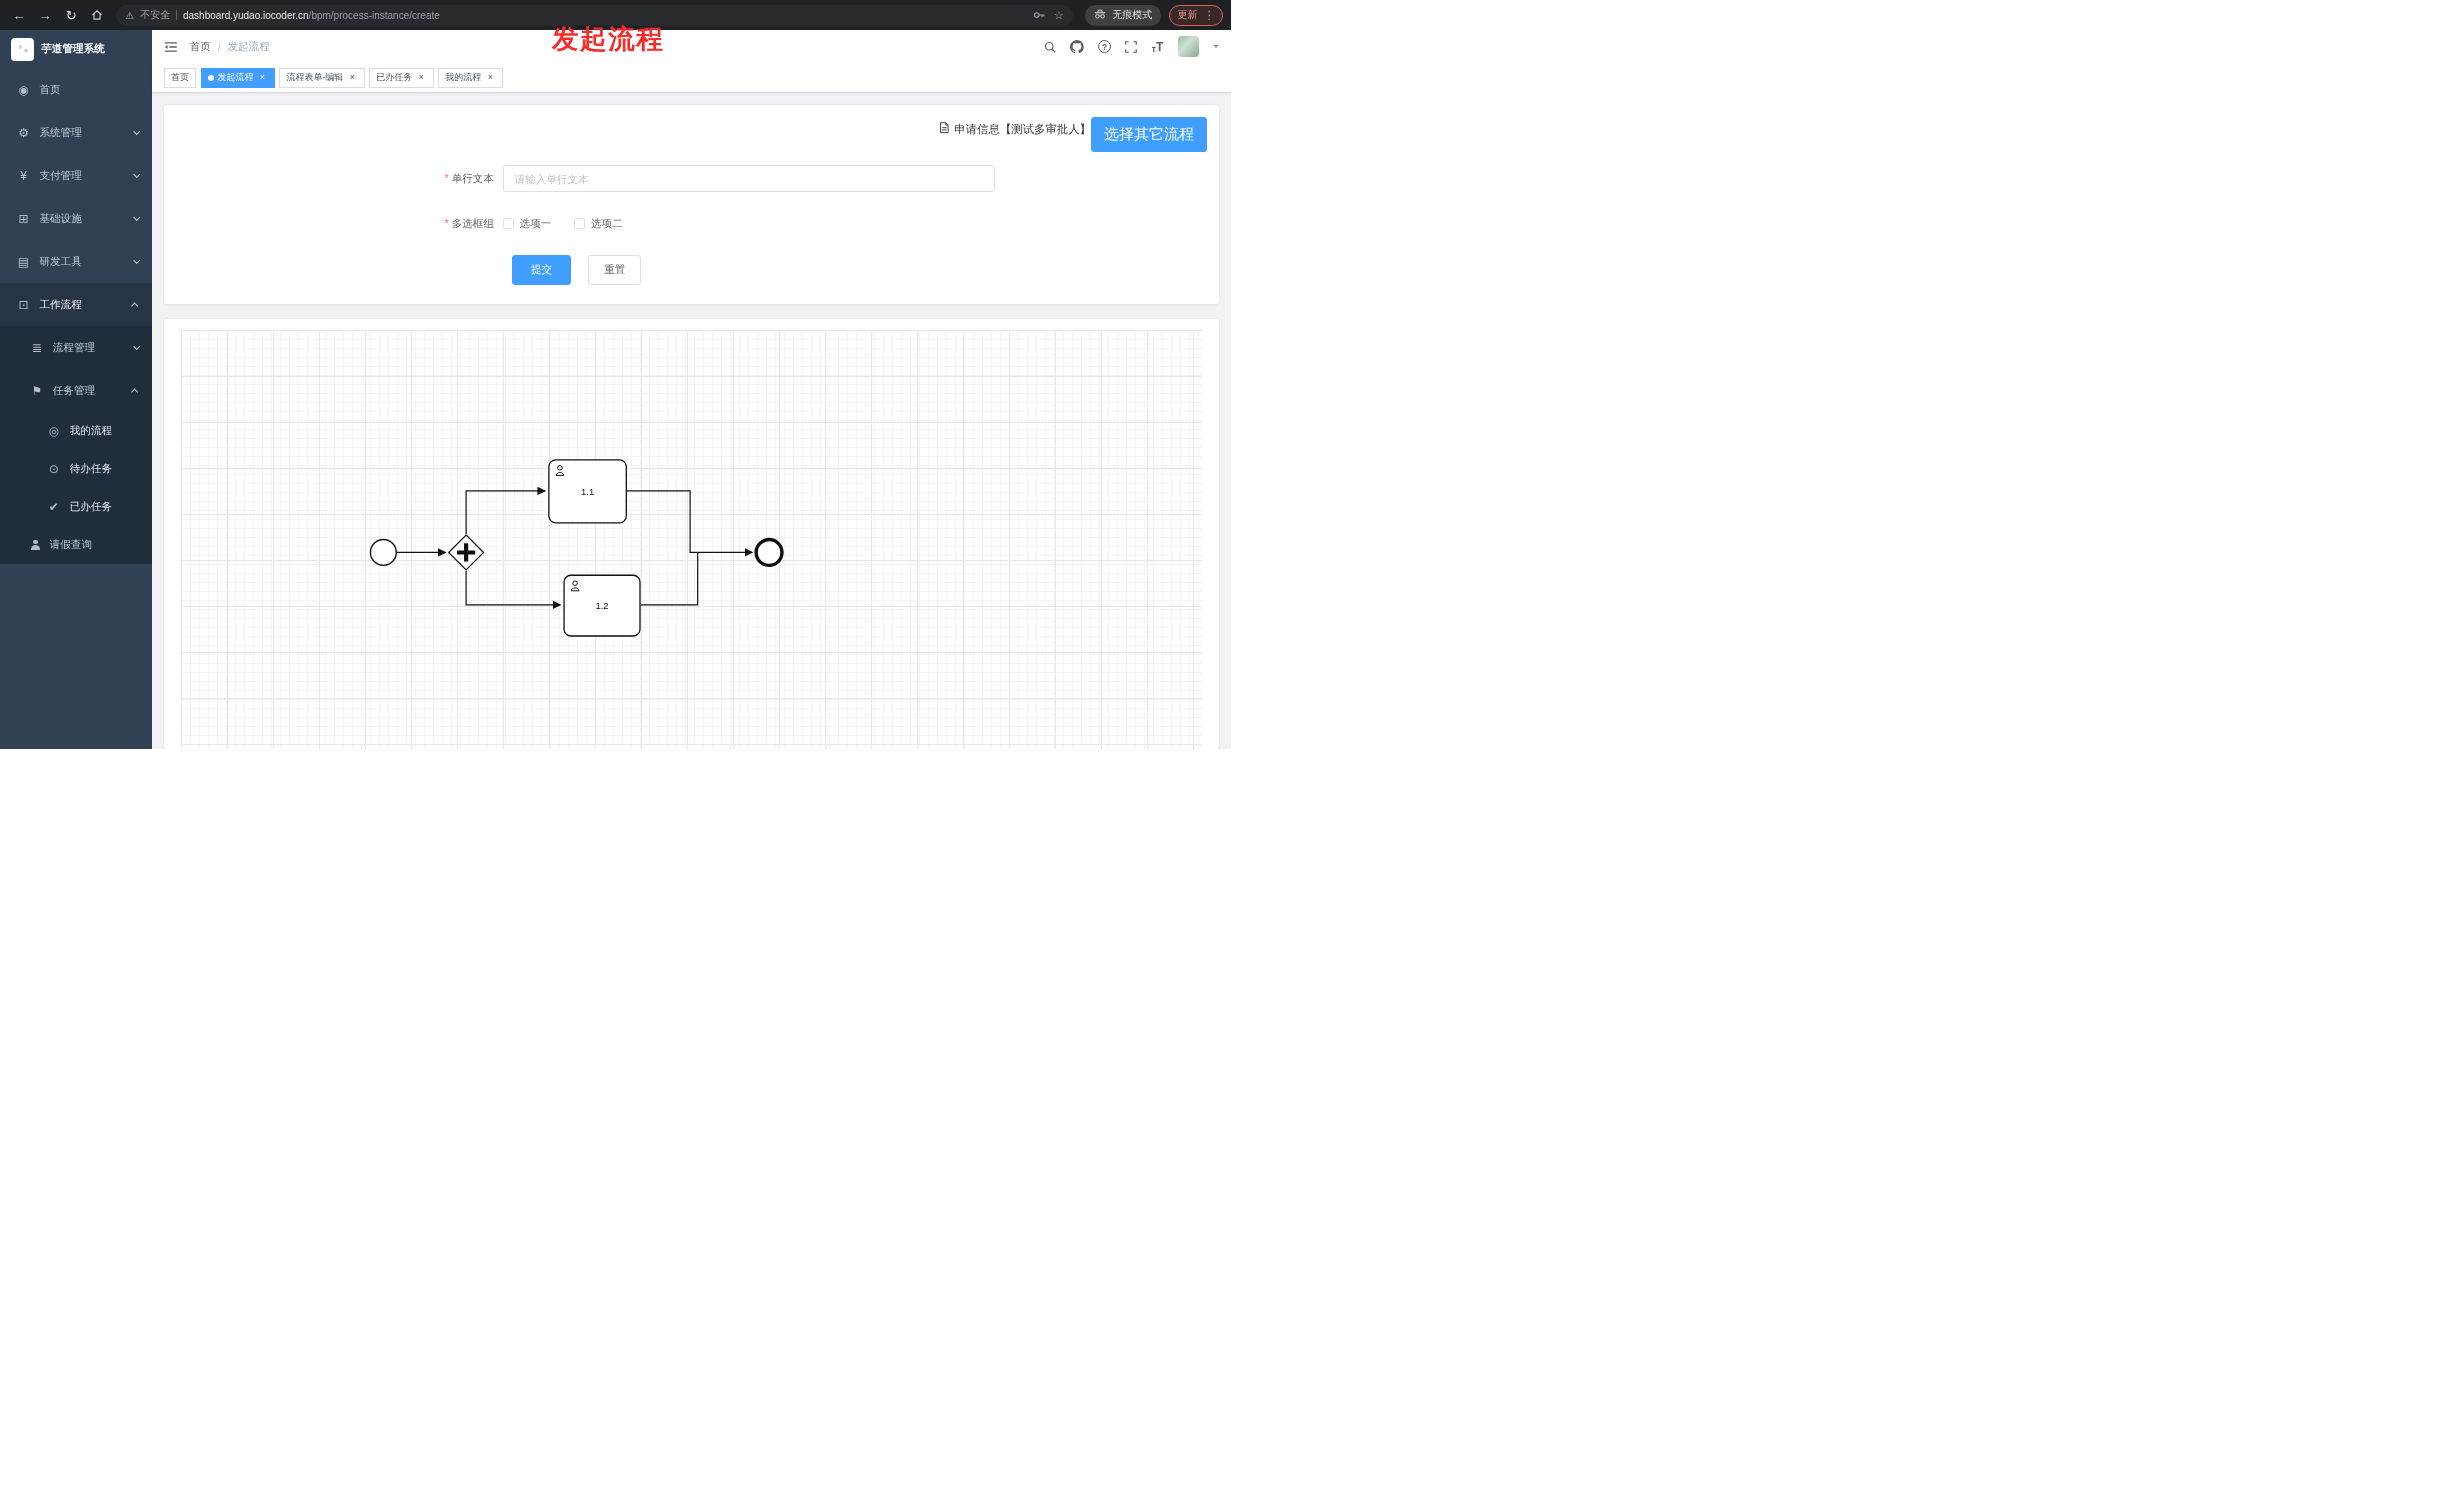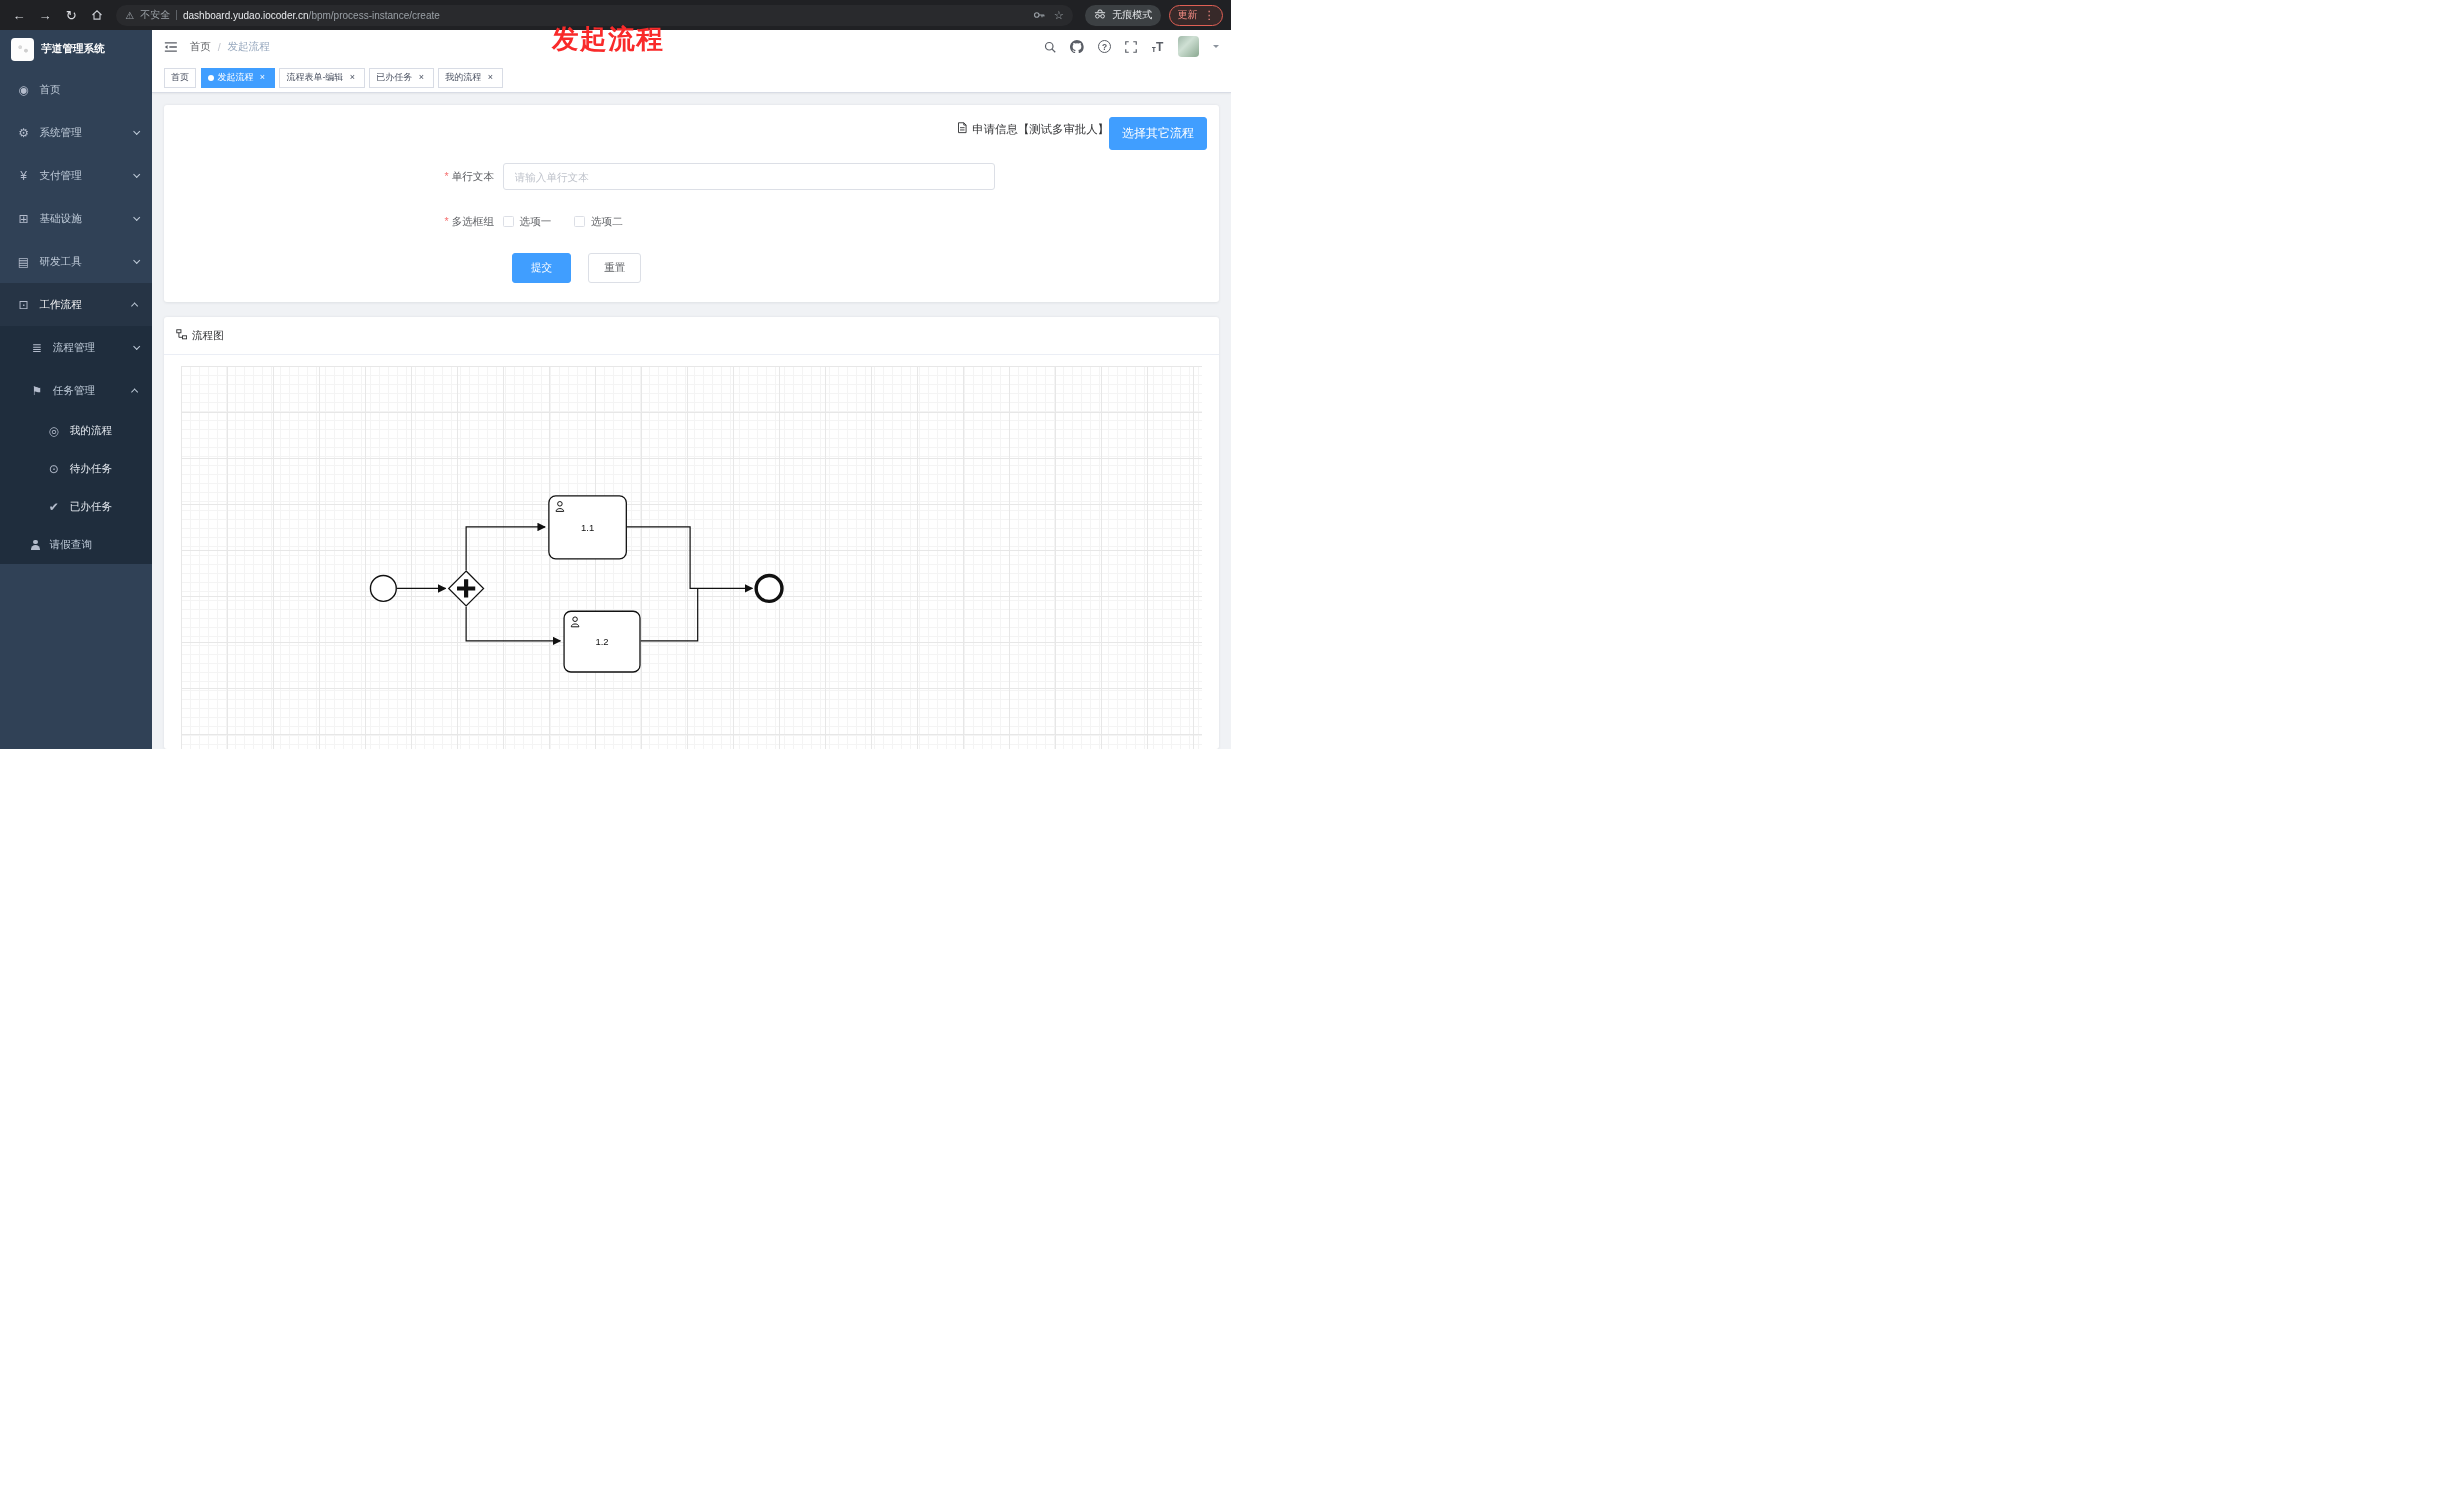--- a/index.html
+++ b/index.html
@@ -87,21 +87,21 @@
   .tab-close { width:10.6px; height:10.6px; line-height:10px; text-align:center; border-radius:50%; font-size:9px; }
 
   
   .content { flex:1; background:#f0f2f5; padding:12px 12px 0; display:flex; flex-direction:column; gap:15px; min-height:0; }
   .card { background:#fff; border-radius:3px; box-shadow:0 0.8px 3px rgba(0,21,41,.08); }
 
   .form-card { padding:12px 12px 18px; }
   .card-head { display:flex; align-items:flex-start; justify-content:flex-end; margin-bottom:13.7px; }
   .card-title { display:flex; align-items:center; gap:4.6px; font-size:11.4px; color:#303133; padding-top:4.6px; }
   .primary-btn { background:#409eff; color:#fff; border:0.8px solid #409eff; border-radius:3px; padding:6.8px 12px;
-                 font-size:12px; cursor:pointer; font-family:inherit; }
+                 font-size:15px; cursor:pointer; font-family:inherit; }
   .form-row { display:flex; align-items:center; margin-bottom:18px; }
   .form-label { width:327px; text-align:right; padding-right:9px; font-size:10.6px; color:#606266; flex-shrink:0; }
   .req { color:#f56c6c; margin-right:3px; }
   .text-input { width:492px; height:27px; border:0.8px solid #dcdfe6; border-radius:3px; padding:0 10.6px;
                 font-size:10.6px; color:#606266; outline:none; font-family:inherit; }
   .text-input::placeholder { color:#c0c4cc; }
   .cb-group { display:flex; align-items:center; gap:23px; height:27px; }
   .cb-option { display:flex; align-items:center; gap:6px; font-size:10.6px; color:#606266; cursor:pointer; }
   .cb-box { width:10.6px; height:10.6px; border:0.8px solid #dcdfe6; border-radius:1.5px; background:#fff; }
   .btn-row { display:flex; gap:17px; margin-left:336px; margin-bottom:1.5px; }
@@ -348,30 +348,20 @@
             </div>
           </div>
 
           <div class="btn-row">
             <button class="submit-btn">提交</button>
             <button class="reset-btn">重置</button>
           </div>
         </div>
 
         <div class="card diagram-card">
-          <div class="diag-head">
-            <span>
-              <svg width="11.4" height="10.6" viewBox="0 0 15 14" fill="none" stroke="#303133" stroke-width="1.2">
-                  <rect x="1" y="1" width="5.5" height="4"></rect>
-                  <rect x="8.5" y="9" width="5.5" height="4"></rect>
-                  <path d="M3.8 5 V11 H8.5"></path>
-                </svg>
-            </span>
-            <span>流程图</span>
-          </div>
           <div class="grid-wrap">
             <svg class="bpmn" width="1022" height="410" viewBox="0 0 1345 540">
               <defs>
                 <marker id="arrow" viewBox="0 0 10 10" refX="9" refY="5" markerWidth="7" markerHeight="7" orient="auto-start-reverse">
                   <path d="M0 0 L10 5 L0 10 Z" fill="#111"></path>
                 </marker>
               </defs>
 
               <g stroke="#111" stroke-width="1.6" fill="none">
                 <path d="M284 293 H348" marker-end="url(#arrow)"></path>

